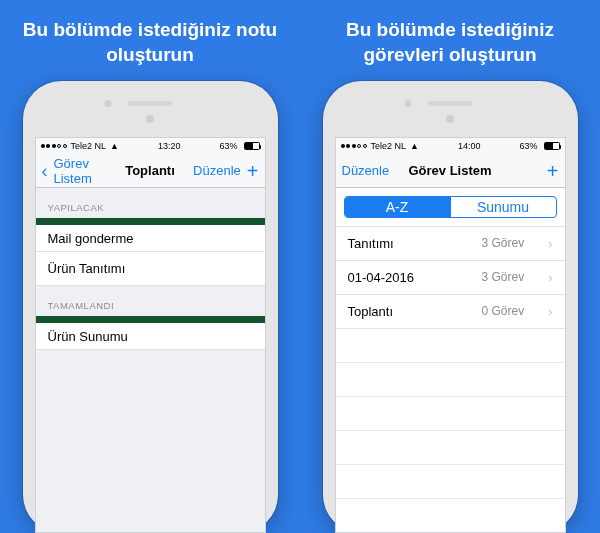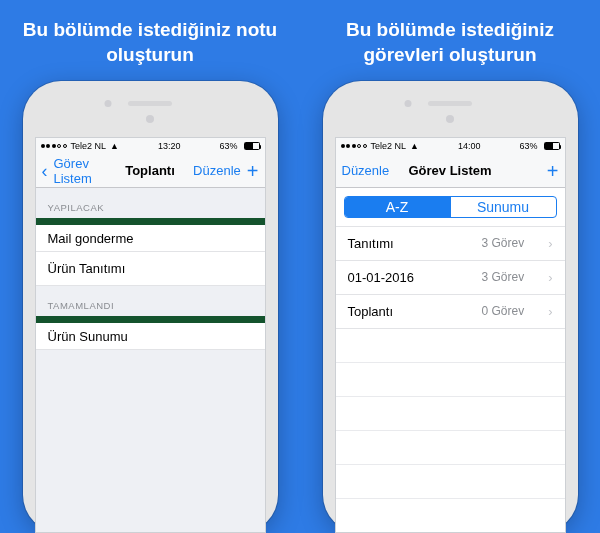--- a/index.html
+++ b/index.html
@@ -236,21 +236,21 @@
       </div>
 
       <div class="cell">
         <span>Tanıtımı</span>
         <span class="sub">
             <span>3 Görev</span>
             <span class="disclosure">›</span>
           </span>
       </div>
       <div class="cell">
-        <span>01-01-2016</span>
+        <span>01-04-2016</span>
         <span class="sub">
             <span>3 Görev</span>
             <span class="disclosure">›</span>
           </span>
       </div>
       <div class="cell">
         <span>Toplantı</span>
         <span class="sub">
             <span>0 Görev</span>
             <span class="disclosure">›</span>

